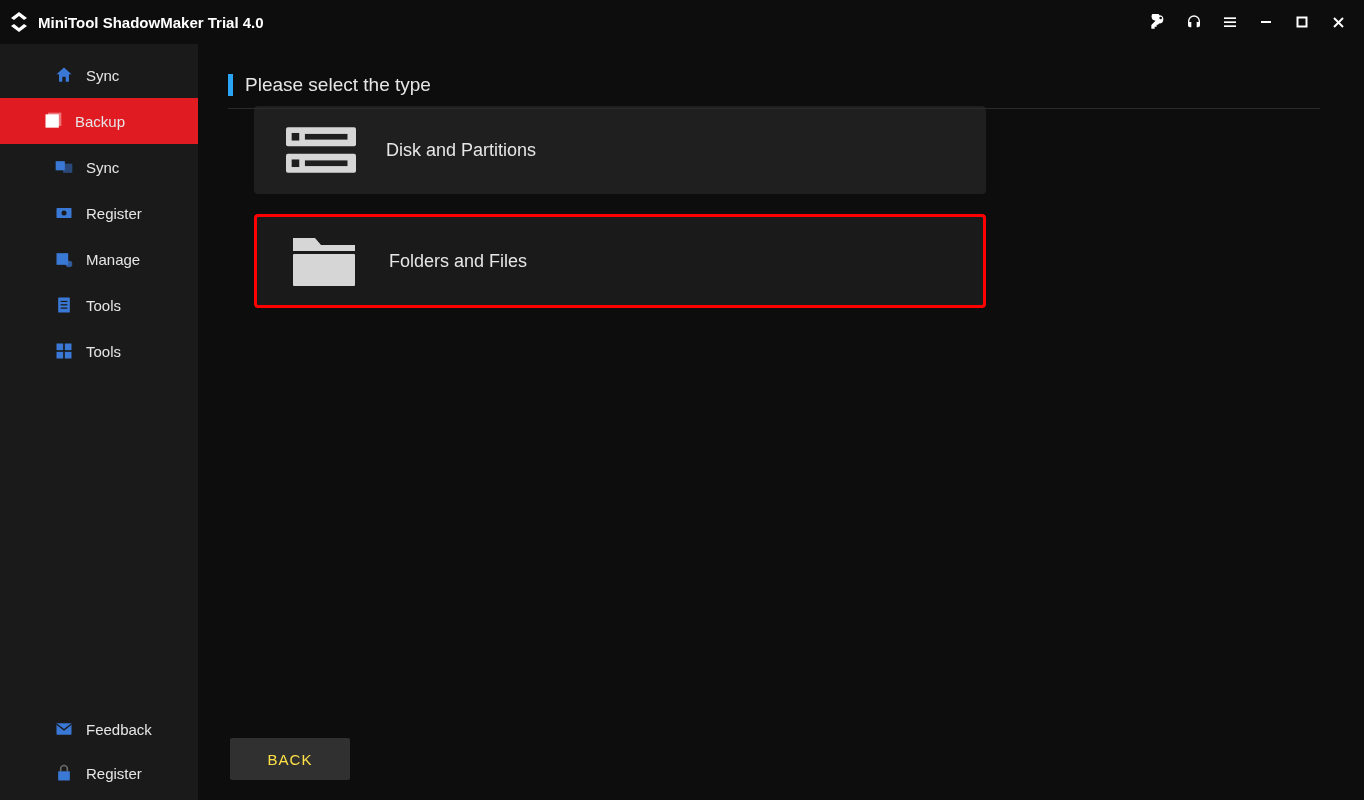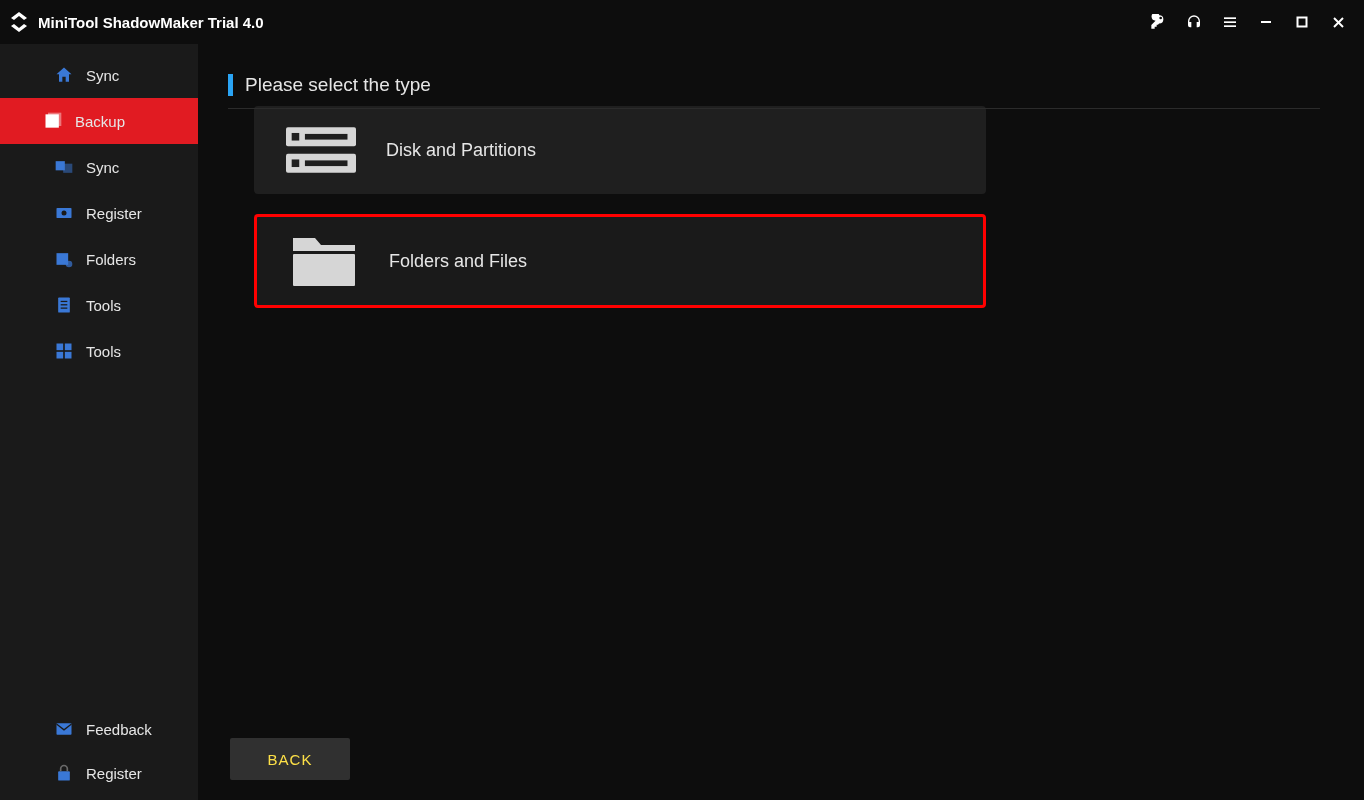--- a/index.html
+++ b/index.html
@@ -196,21 +196,21 @@
         <span class="nlabel">Register</span>
       </div>
 
       <div class="navrow">
         <span class="nicon">
           <svg width="20" height="20" viewBox="0 0 24 24">
               <rect x="3" y="5" width="14" height="14"></rect>
               <circle cx="18" cy="18" r="4" fill-opacity="0.7"></circle>
             </svg>
         </span>
-        <span class="nlabel">Folders</span>
+        <span class="nlabel">Manage</span>
       </div>
 
       <div class="navrow">
         <span class="nicon">
           <svg width="20" height="20" viewBox="0 0 24 24">
               <rect x="5" y="3" width="14" height="18" rx="1"></rect>
               <rect x="8" y="7" width="8" height="1.5" fill="#1a1a1a"></rect>
               <rect x="8" y="11" width="8" height="1.5" fill="#1a1a1a"></rect>
               <rect x="8" y="15" width="8" height="1.5" fill="#1a1a1a"></rect>
             </svg>

